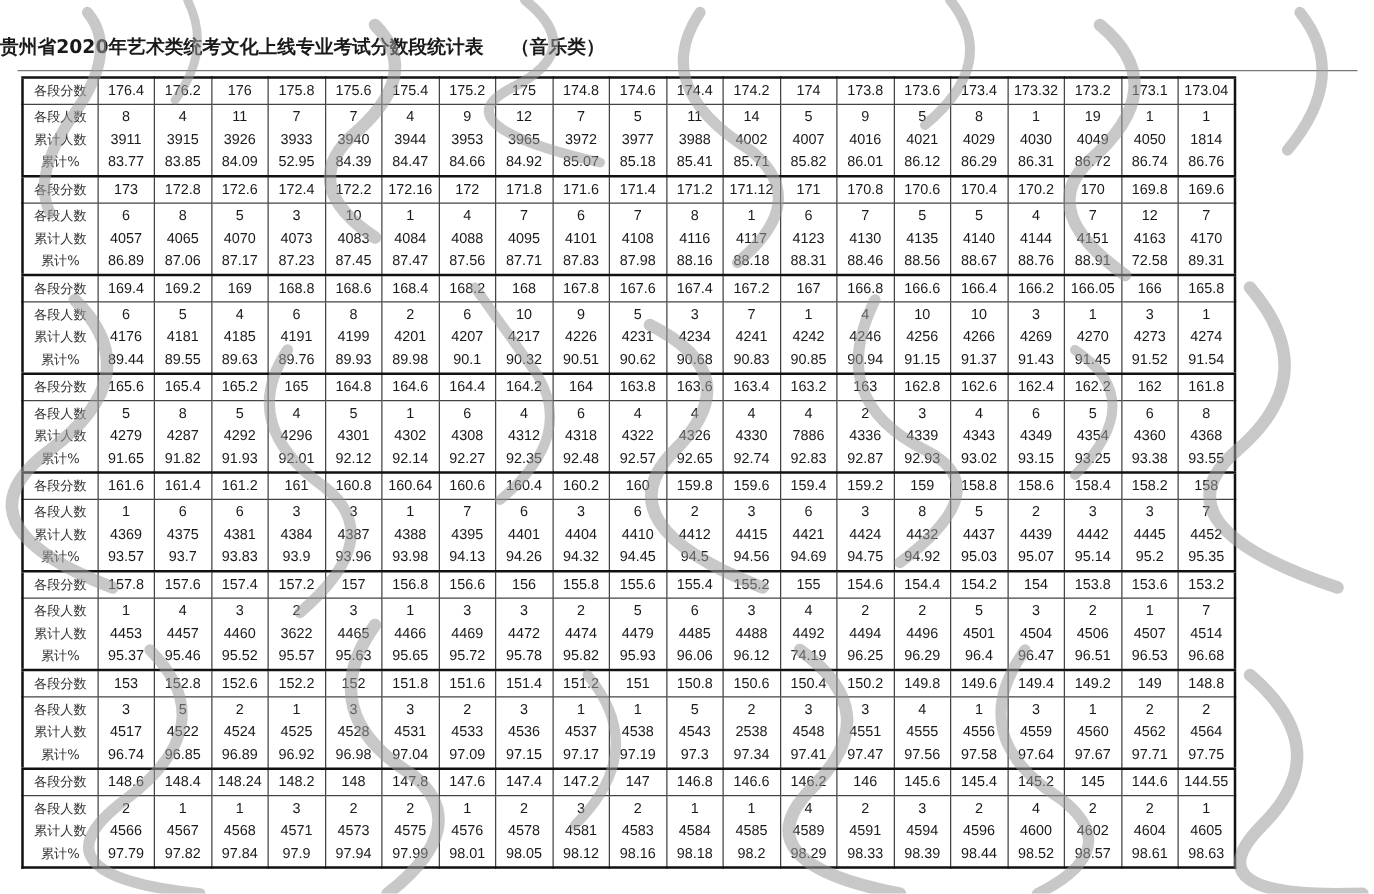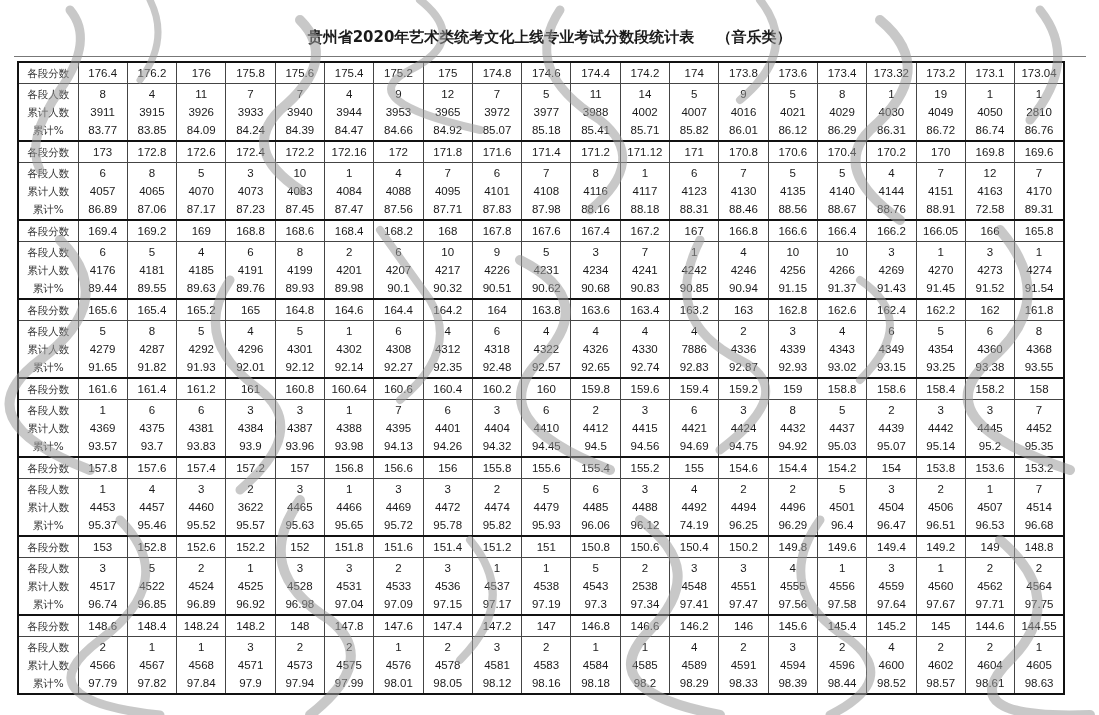--- a/index.html
+++ b/index.html
@@ -3,27 +3,27 @@
   <meta charset="utf-8">
   <style>
     html, body { margin: 0; padding: 0; }
     body {
       width: 1099px; height: 715px; background: #ffffff; position: relative; overflow: hidden;
       font-family: "Liberation Sans", "DejaVu Sans", sans-serif; color: #1a1a1a;
     }
     .watermark { position: absolute; left: 0; top: 0; width: 1099px; height: 715px; pointer-events: none; z-index: 2; }
     .watermark path { fill: none; stroke: #9a9a9a; stroke-opacity: 0.55; stroke-linecap: round; }
     .title {
-      position: absolute; top: 28px; left: 0; width: 1099px; text-align: center;
+      position: absolute; top: 28px; left: 0; width: 1099px; text-align: left;
       font-family: "DejaVu Sans", sans-serif; font-size: 15px; font-weight: bold; letter-spacing: 0px; z-index: 1;
     }
     .title .suffix { margin-left: 22px; }
     .hr-top { position: absolute; left: 14px; top: 56px; width: 1072px; height: 1px; background: #777; }
     table.stats {
-      position: absolute; left: 17px; top: 61px; width: 1048px; border-collapse: collapse; table-layout: fixed; z-index: 1;
+      position: absolute; left: 17px; top: 61px; width: 972px; border-collapse: collapse; table-layout: fixed; z-index: 1;
       border: 2px solid #111;
     }
     table.stats col.lbl { width: 60px; }
     table.stats td { border: 1px solid #444; text-align: center; padding: 0; font-size: 11.5px; line-height: 18px; vertical-align: middle; }
     tr.hdr td { height: 20px; }
     tr.vals td { height: 56px; line-height: 18.3px; }
     tr.hdr td.label, tr.vals td.label { font-family: "DejaVu Sans", sans-serif; font-size: 10.5px; color: #333; }
     tbody.block { border-top: 2px solid #111; }
     td .v { display: block; }
   </style>
@@ -100,21 +100,21 @@
           <span class="v">83.85</span>
         </td>
         <td>
           <span class="v">11</span>
           <span class="v">3926</span>
           <span class="v">84.09</span>
         </td>
         <td>
           <span class="v">7</span>
           <span class="v">3933</span>
-          <span class="v">84.24</span>
+          <span class="v">52.95</span>
         </td>
         <td>
           <span class="v">7</span>
           <span class="v">3940</span>
           <span class="v">84.39</span>
         </td>
         <td>
           <span class="v">4</span>
           <span class="v">3944</span>
           <span class="v">84.47</span>
@@ -179,21 +179,21 @@
           <span class="v">4049</span>
           <span class="v">86.72</span>
         </td>
         <td>
           <span class="v">1</span>
           <span class="v">4050</span>
           <span class="v">86.74</span>
         </td>
         <td>
           <span class="v">1</span>
-          <span class="v">2810</span>
+          <span class="v">1814</span>
           <span class="v">86.76</span>
         </td>
       </tr>
     </tbody>
     <tbody class="block">
       <tr class="hdr">
         <td class="label">各段分数</td>
         <td>173</td>
         <td>172.8</td>
         <td>172.6</td>

